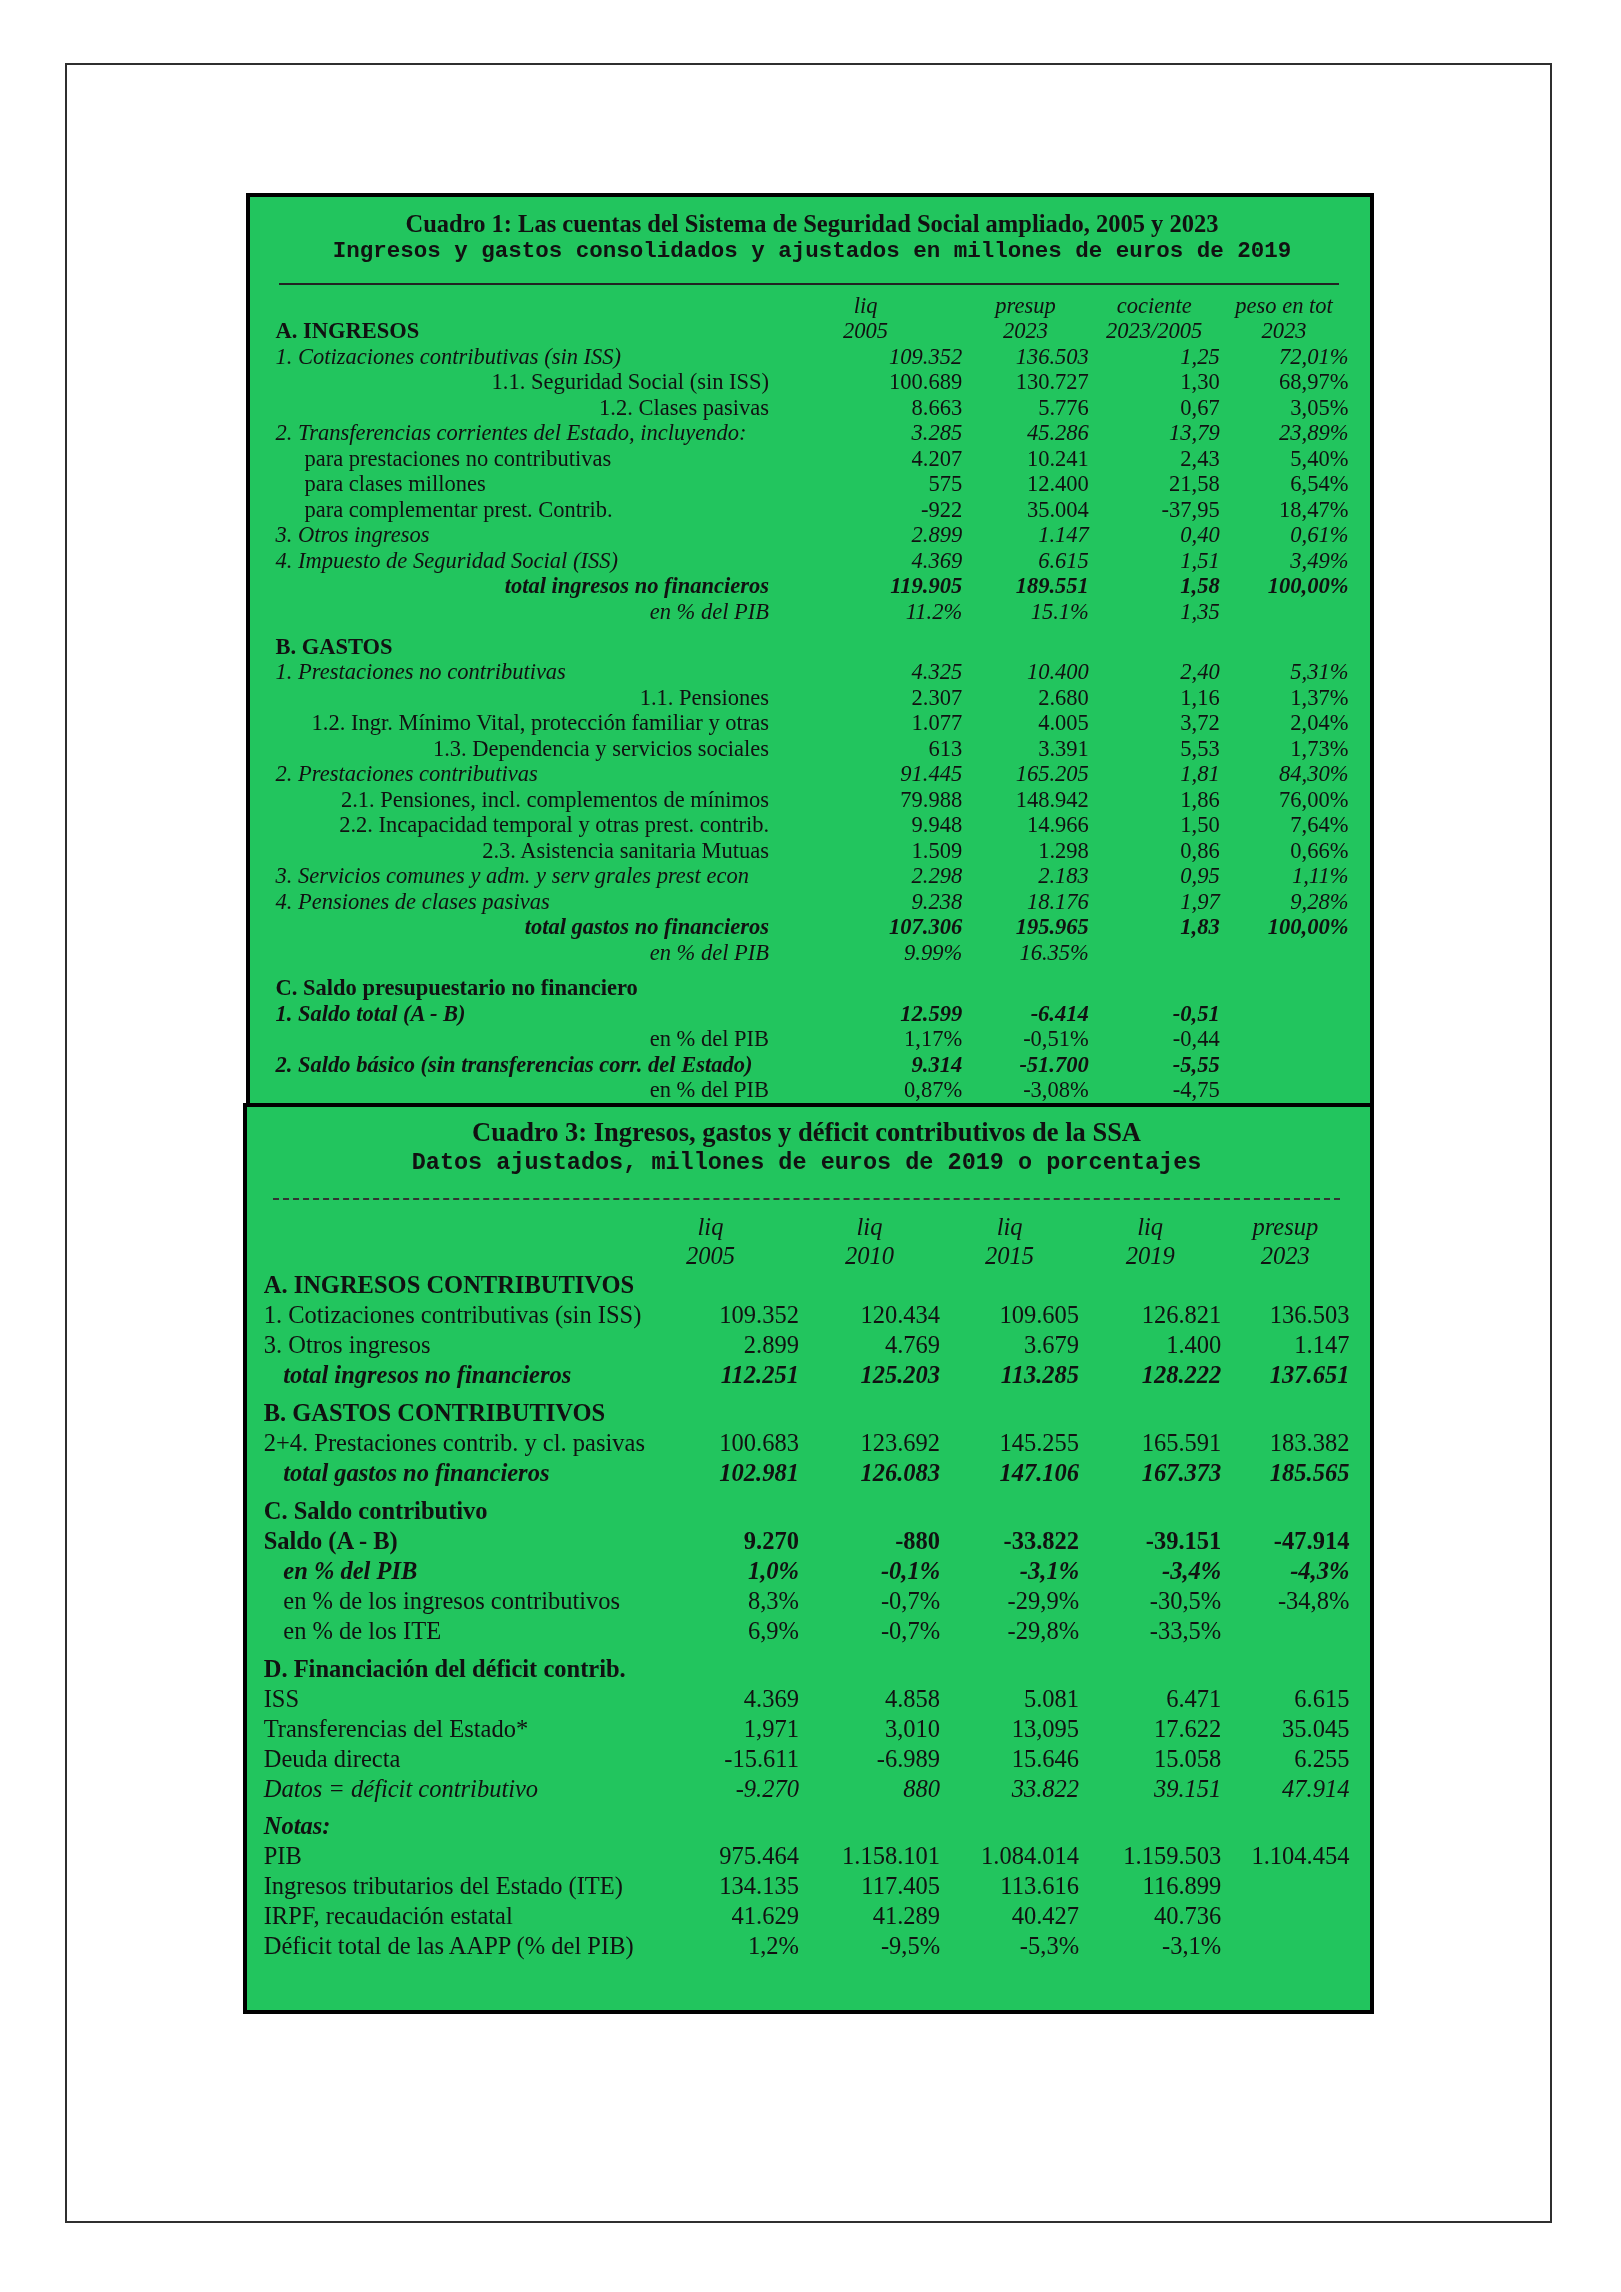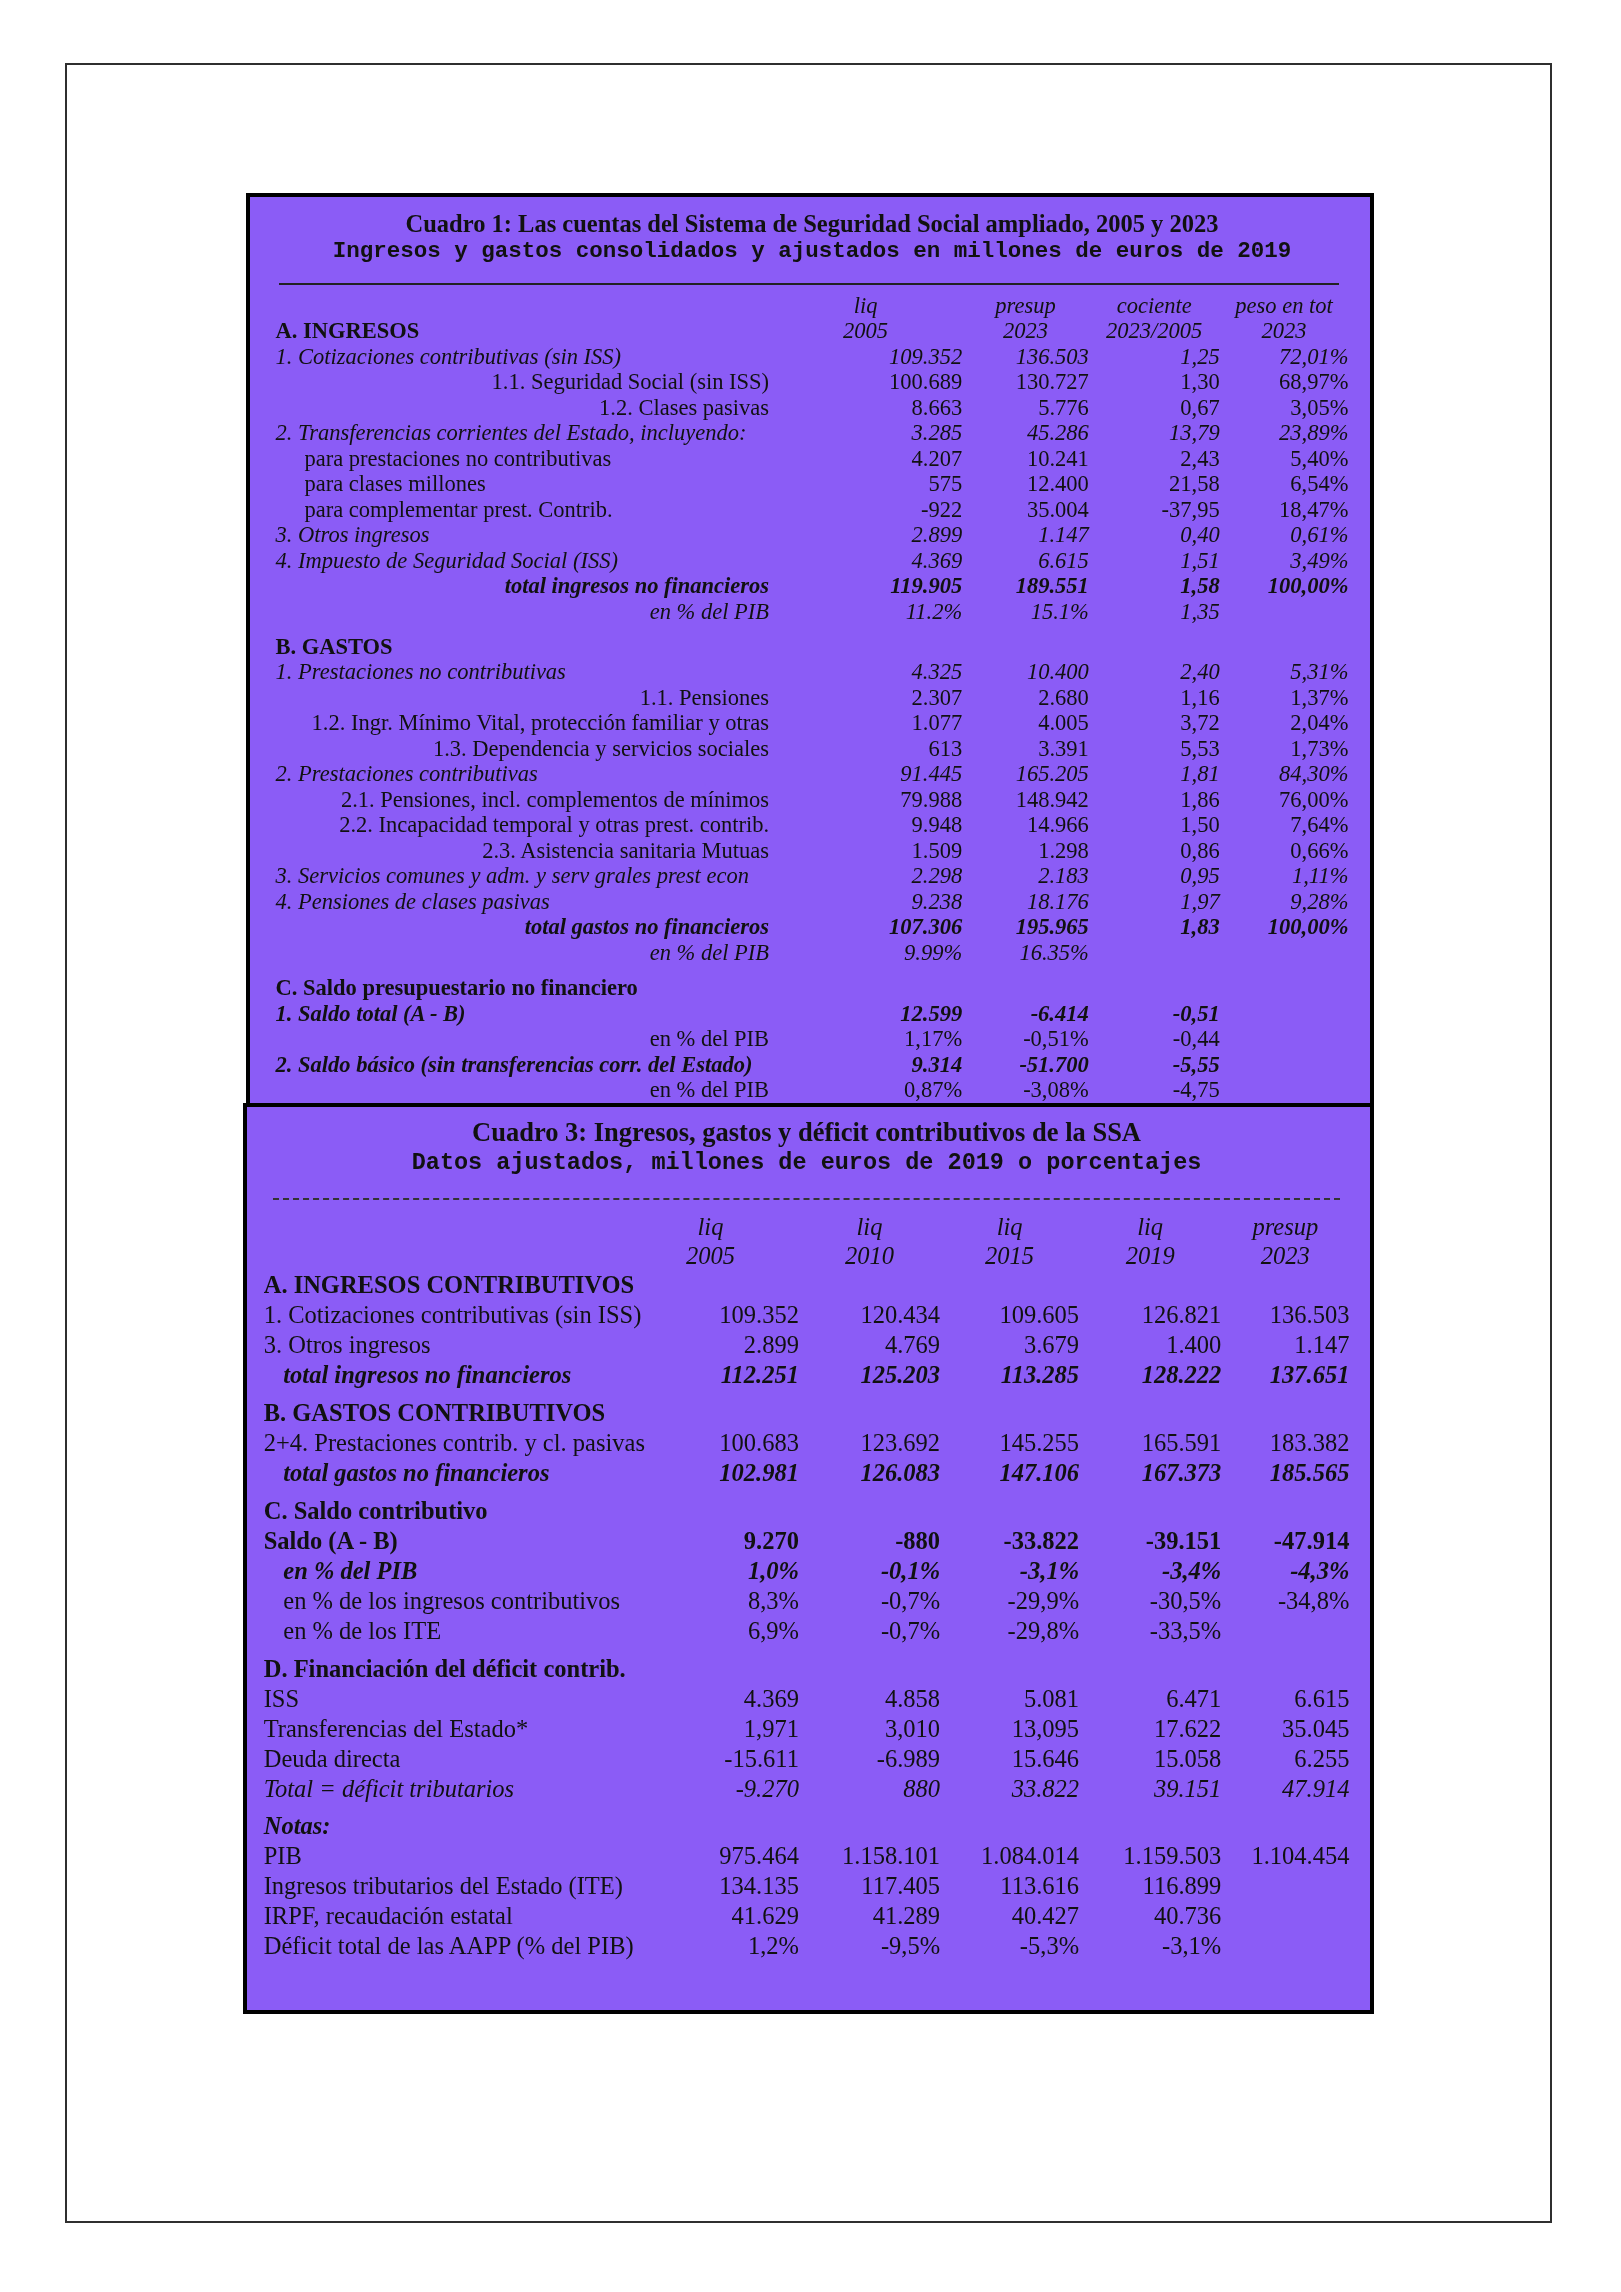--- a/index.html
+++ b/index.html
@@ -7,21 +7,21 @@
     width:1621px; height:2293px; position:relative;
     background:#ffffff; overflow:hidden;
     font-family:"Liberation Serif","DejaVu Serif",serif;
     color:#111111;
   }
   .page-border {
     position:absolute; left:65px; top:63px; width:1487px; height:2160px;
     border:2px solid #2f2f2f; box-sizing:border-box;
   }
   .tbox {
-    position:absolute; background:#8b5cf6; border:4.9px solid #000000;
+    position:absolute; background:#22c55e; border:4.9px solid #000000;
     box-sizing:border-box;
   }
   #box1 { left:246px; top:193px; width:1128px; height:959px; padding:11.8px 21.6px 0 25.5px; }
   #box2 { left:243px; top:1103px; width:1131px; height:911px; padding:9.8px 20.6px 0 16.7px; }
   .t-title { text-align:center; font-weight:bold; white-space:nowrap; }
   .t-sub   { text-align:center; font-weight:bold; white-space:nowrap;font-family:Liberation Mono, monospace; }
   #box1 .t-title { font-size:24.5px; line-height:29px; }
   #box1 .t-sub   { font-size:22.5px; line-height:27.4px; }
   #box2 .t-title { font-size:26.5px; line-height:31px; }
   #box2 .t-sub   { font-size:23.5px; line-height:29px; }
@@ -443,21 +443,21 @@
         </tr>
         <tr>
           <td class="lbl">Deuda directa</td>
           <td class="num">-15.611</td>
           <td class="num">-6.989</td>
           <td class="num">15.646</td>
           <td class="num">15.058</td>
           <td class="num">6.255</td>
         </tr>
         <tr>
-          <td class="lbl i">Total = déficit tributarios</td>
+          <td class="lbl i">Datos = déficit contributivo</td>
           <td class="num i">-9.270</td>
           <td class="num i">880</td>
           <td class="num i">33.822</td>
           <td class="num i">39.151</td>
           <td class="num i">47.914</td>
         </tr>
         <tr class="gap">
           <td class="lbl bi">Notas:</td>
           <td class="num"></td>
           <td class="num"></td>

